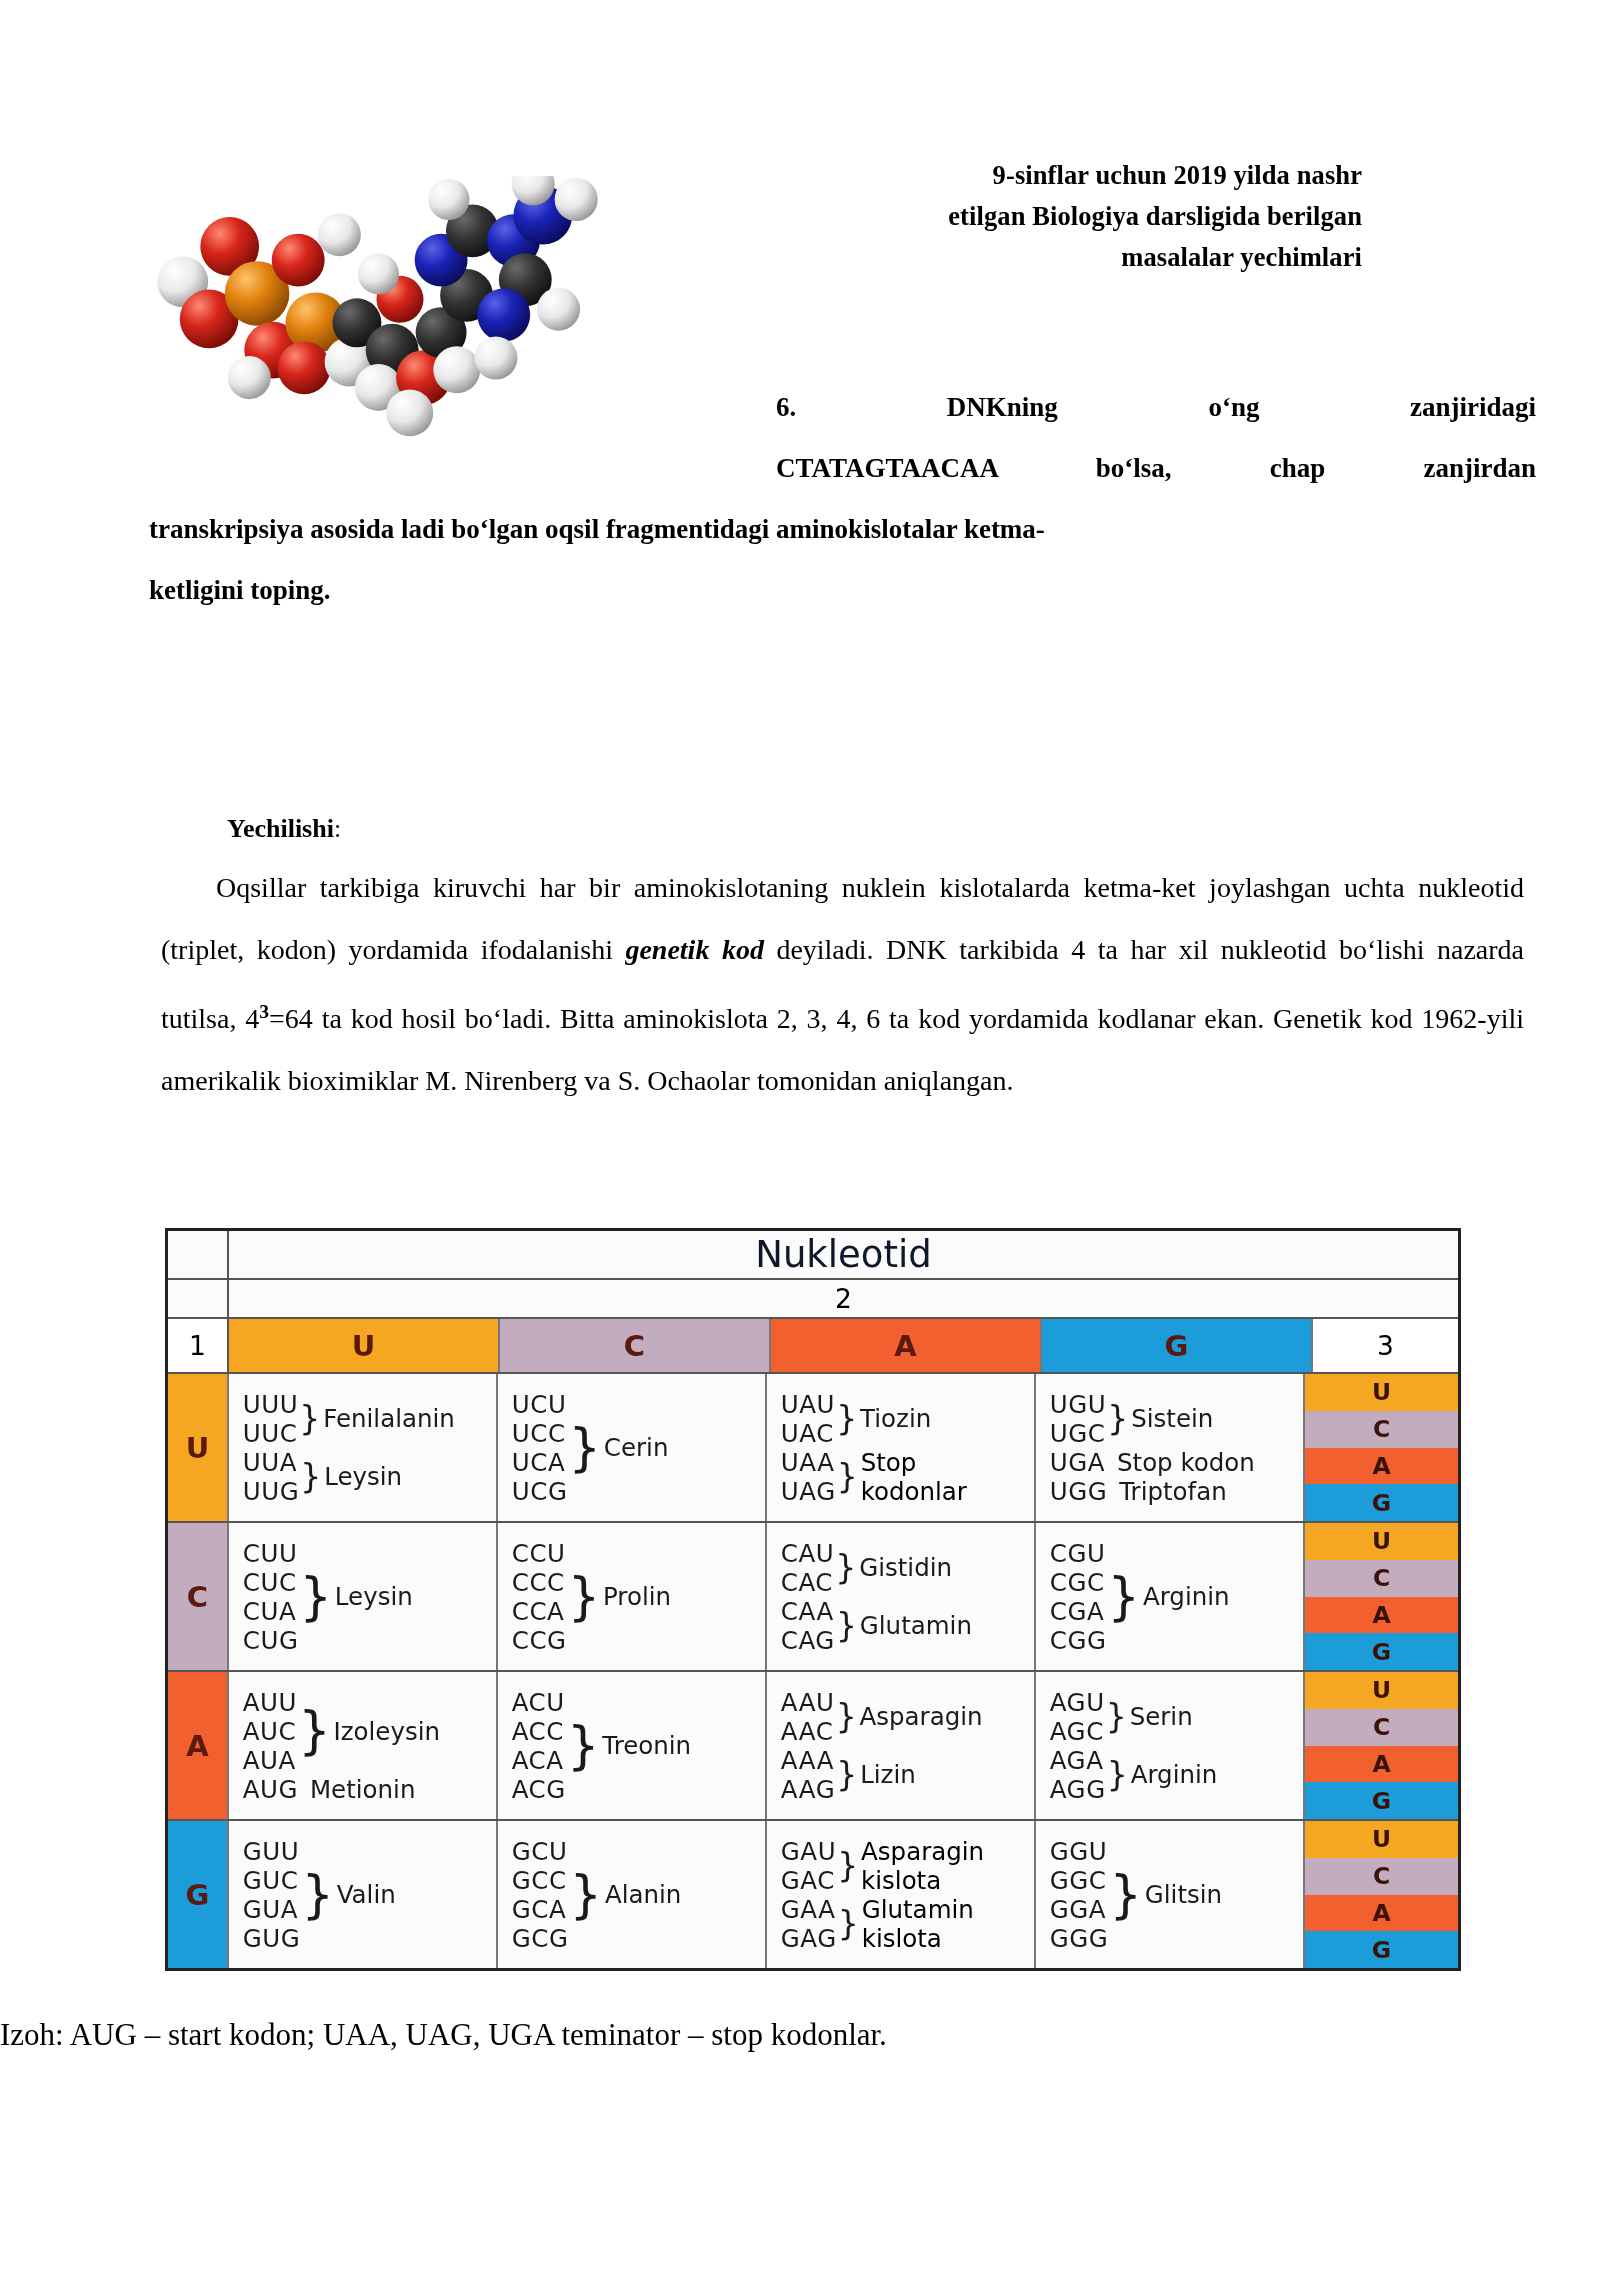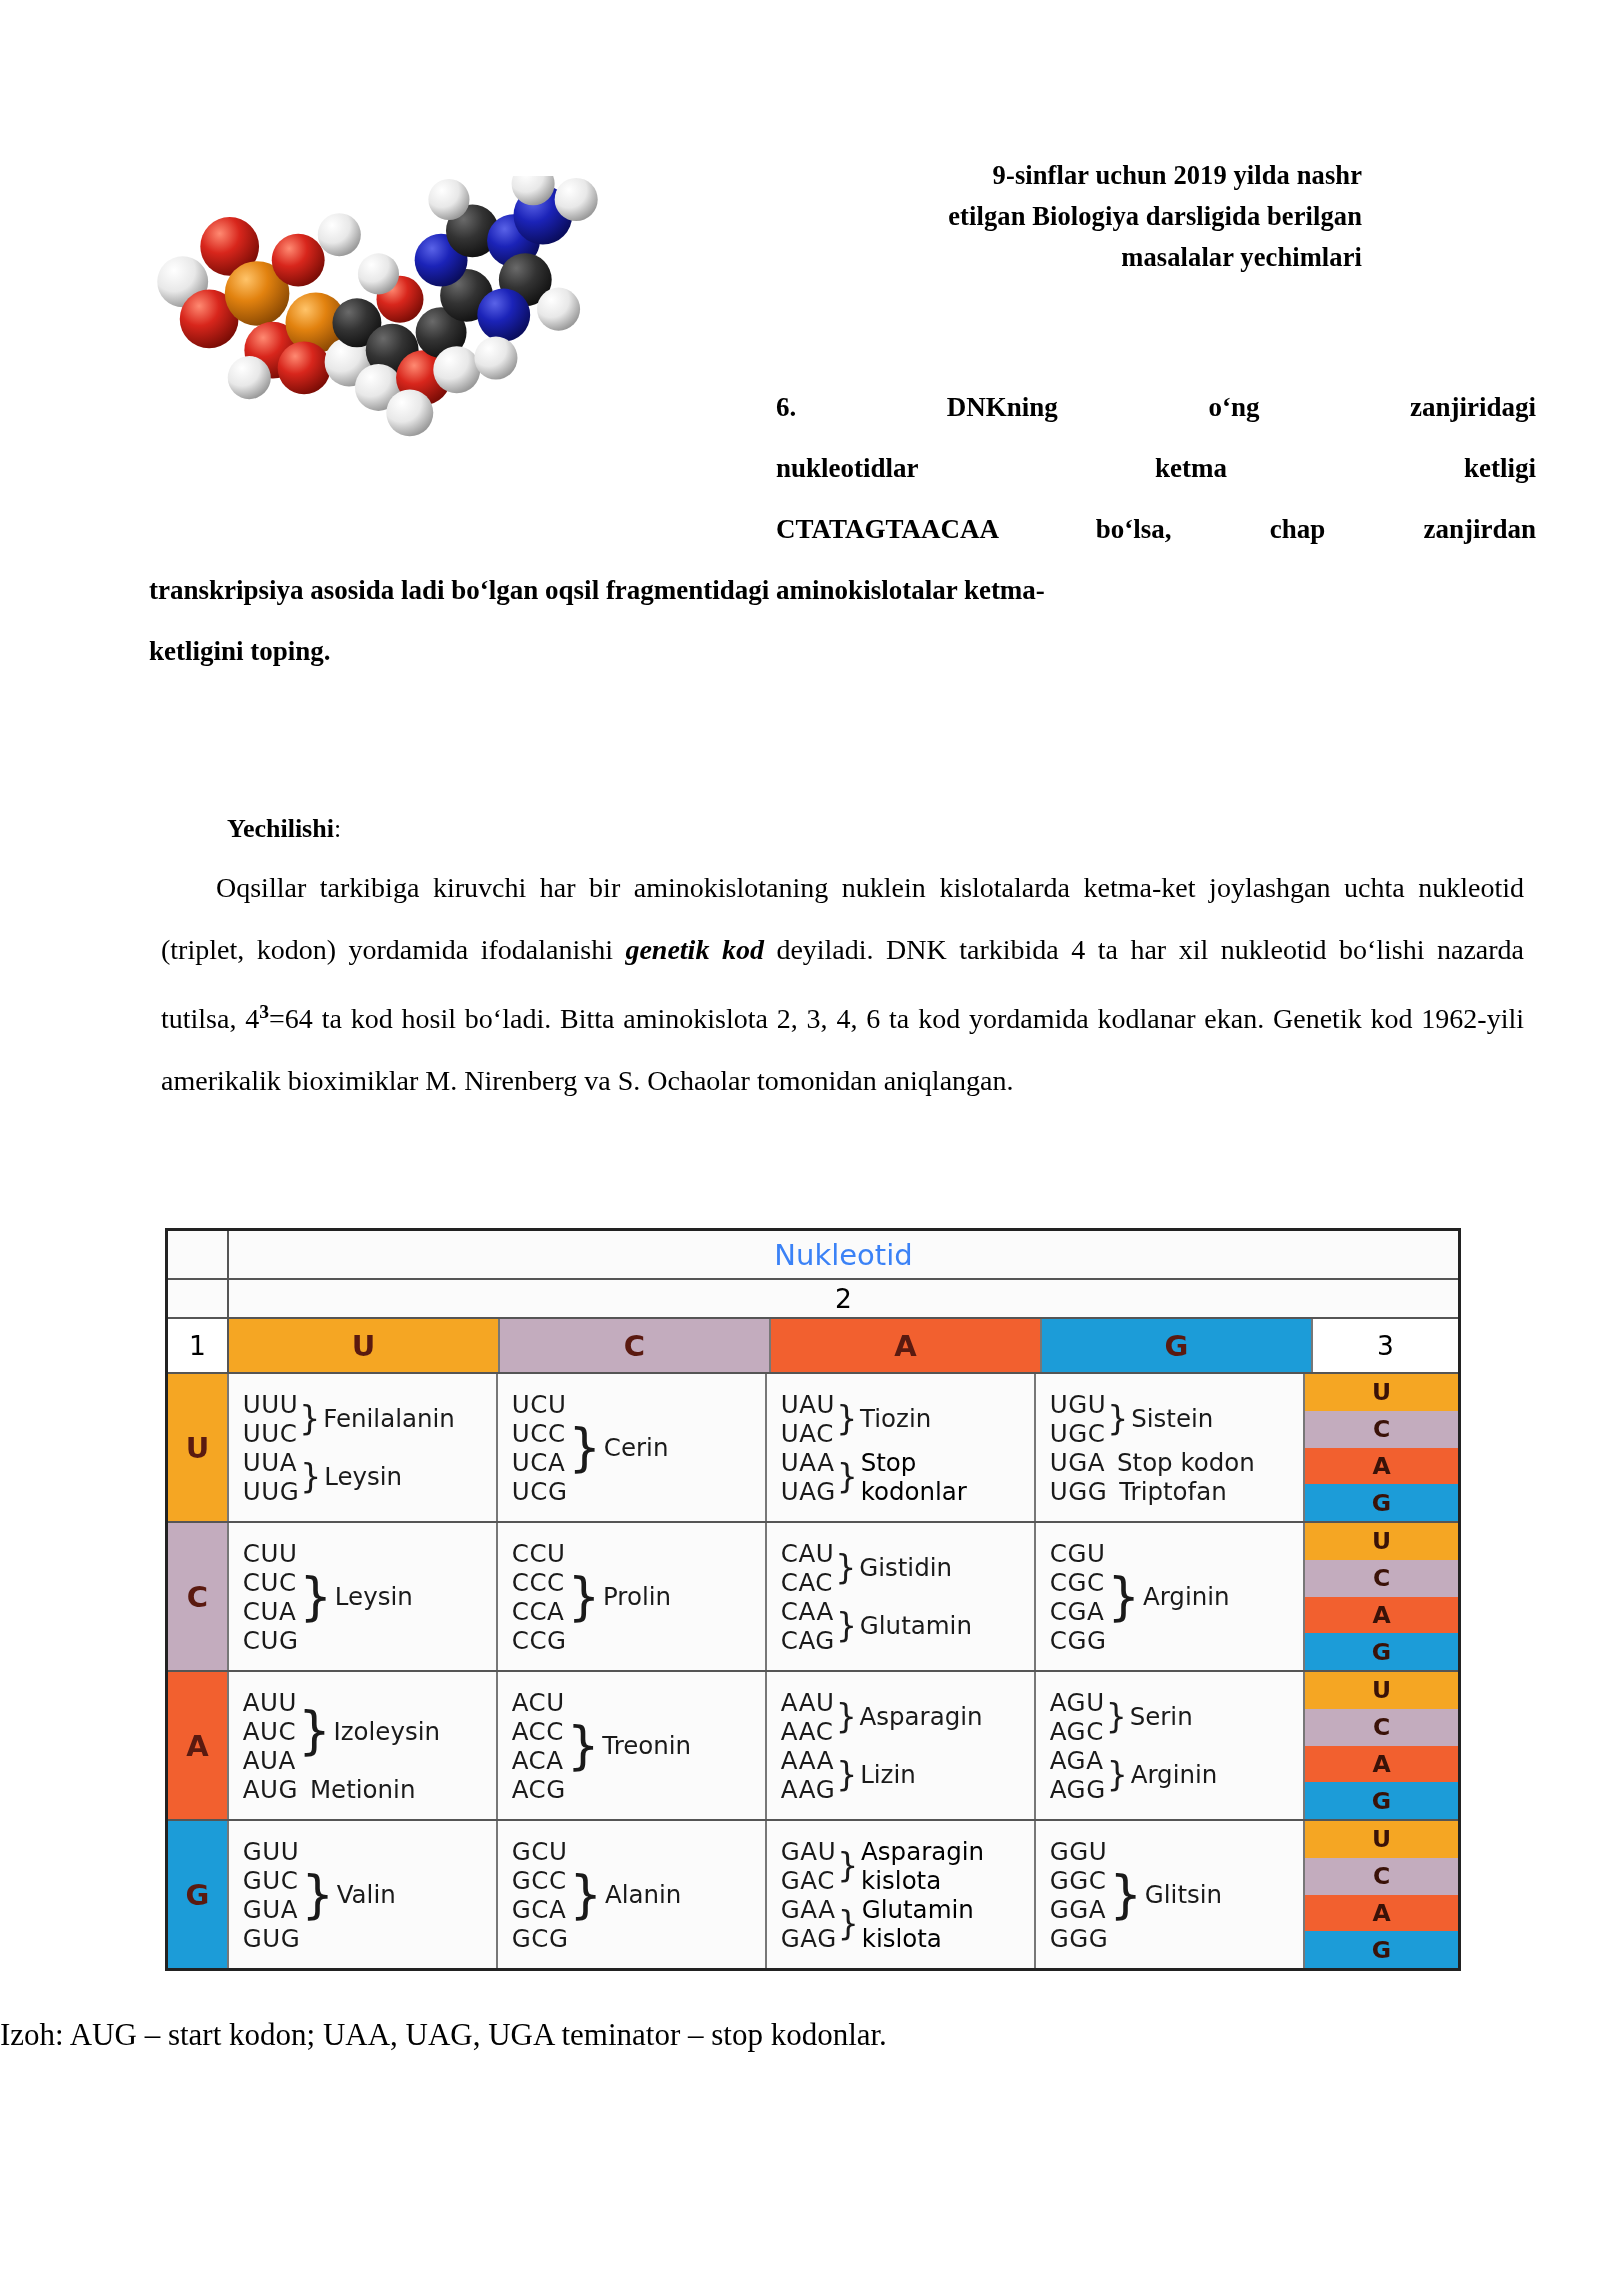--- a/index.html
+++ b/index.html
@@ -68,21 +68,21 @@
     background:#fbfbfb;
     box-sizing:border-box;
     font-family:"DejaVu Sans", sans-serif;
   }
   .ct-top {
     height:47px; border-bottom:2px solid #555;
     display:flex; align-items:center;
   }
   .ct-top .pad-left { width:59px; border-right:2px solid #555; height:47px; }
   .ct-top .nuk {
-    flex:1; text-align:center; font-size:29px; color:#3b82f6;
+    flex:1; text-align:center; font-size:37px; color:#0f172a;
   }
   .ct-two {
     height:37px; border-bottom:2px solid #555; display:flex; align-items:center;
   }
   .ct-two .pad-left { width:59px; border-right:2px solid #555; height:37px; }
   .ct-two .two { flex:1; text-align:center; font-size:26.5px; }
 
   .ct-head {
     display:flex; height:53px; border-bottom:2px solid #555;
   }
@@ -225,21 +225,20 @@
       <div>etilgan Biologiya darsligida berilgan</div>
       <div>masalalar yechimlari</div>
     </div>
   </div>
 
   <div class="problem">
     <span class="indent-block">
       <span>6.</span>
       <span>DNKning    o‘ng    zanjiridagi</span>
     </span>
-    <span class="indent-block">nukleotidlar              ketma              ketligi</span>
     <span class="indent-block">CTATAGTAACAA bo‘lsa, chap zanjirdan</span>
     <span class="rest">transkripsiya  asosida  ladi  bo‘lgan  oqsil  fragmentidagi  aminokislotalar  ketma-</span>
     <span class="lastline">ketligini toping.</span>
   </div>
 
   <div class="yechilishi"><span>Yechilishi</span><span class="colon">:</span></div>
 
   <div class="solution">
     <p><span>Oqsillar tarkibiga kiruvchi har bir aminokislotaning nuklein kislotalarda ketma-ket joylashgan uchta nukleotid (triplet, kodon) yordamida ifodalanishi </span><i>genetik kod</i><span> deyiladi. DNK tarkibida 4 ta har xil nukleotid bo‘lishi nazarda tutilsa, 4</span><span class="sup">3</span><span>=64 ta kod hosil bo‘ladi. Bitta aminokislota 2, 3, 4, 6 ta kod yordamida kodlanar ekan. Genetik kod 1962-yili amerikalik bioximiklar M. Nirenberg va S. Ochaolar tomonidan aniqlangan.</span></p>
   </div>

